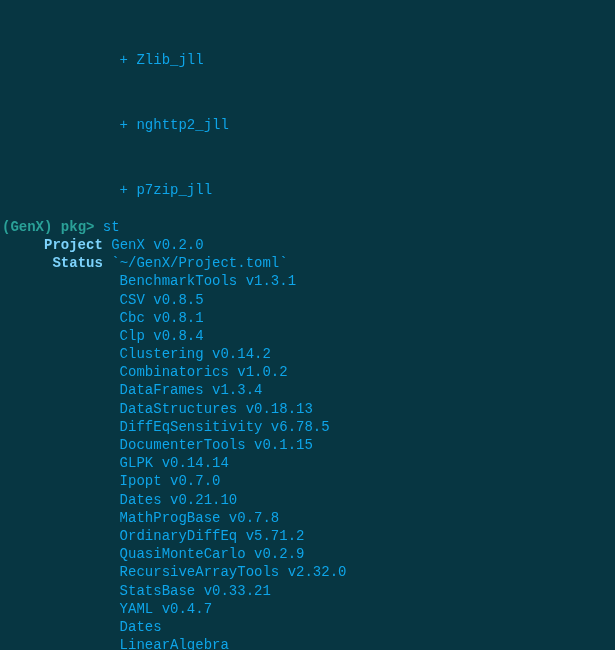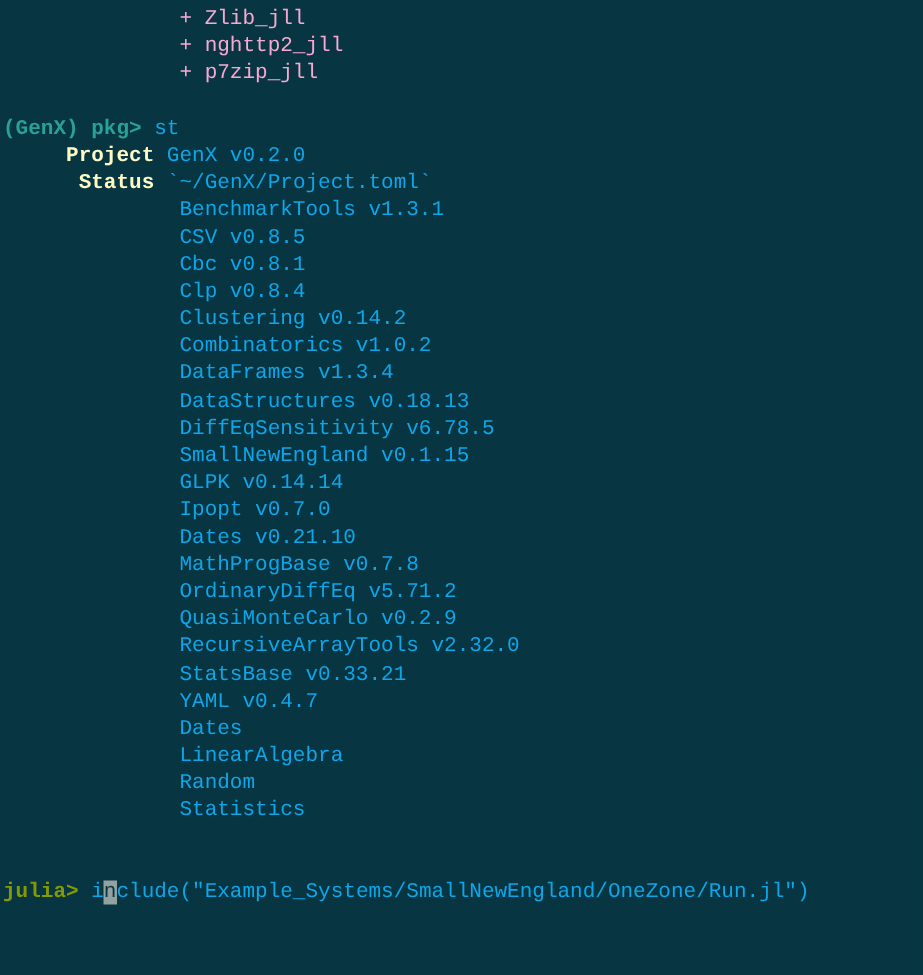--- a/index.html
+++ b/index.html
@@ -15,32 +15,33 @@
       line-height: 1.3;
       padding: 4px 2px;
       width: 615px;
       height: 650px;
       overflow: hidden;
     }
     .line {
       white-space: pre;
     }
     .gray {
-      color: #f9a8d4;
+      color: #0ea5e9;
+      margin-top: 47px;
     }
     .cyan-bold {
       color: #2aa198;
       font-weight: bold;
     }
     .green-bold {
       color: #859900;
       font-weight: bold;
     }
     .green-label {
-      color: #fef9c3;
+      color: #7dd3fc;
       font-weight: bold;
       margin-top: 47px;
     }
     .normal {
       color: #0ea5e9;
     }
     .cursor {
       background-color: #93a1a1;
       color: #073642;
     }
@@ -65,21 +66,21 @@
   <div id="package-list">
       <div class="line normal">              BenchmarkTools v1.3.1</div>
       <div class="line normal">              CSV v0.8.5</div>
       <div class="line normal">              Cbc v0.8.1</div>
       <div class="line normal">              Clp v0.8.4</div>
       <div class="line normal">              Clustering v0.14.2</div>
       <div class="line normal">              Combinatorics v1.0.2</div>
       <div class="line normal">              DataFrames v1.3.4</div>
       <div class="line normal">              DataStructures v0.18.13</div>
       <div class="line normal">              DiffEqSensitivity v6.78.5</div>
-      <div class="line normal">              SmallNewEngland v0.1.15</div>
+      <div class="line normal">              DocumenterTools v0.1.15</div>
       <div class="line normal">              GLPK v0.14.14</div>
       <div class="line normal">              Ipopt v0.7.0</div>
       <div class="line normal">              Dates v0.21.10</div>
       <div class="line normal">              MathProgBase v0.7.8</div>
       <div class="line normal">              OrdinaryDiffEq v5.71.2</div>
       <div class="line normal">              QuasiMonteCarlo v0.2.9</div>
       <div class="line normal">              RecursiveArrayTools v2.32.0</div>
       <div class="line normal">              StatsBase v0.33.21</div>
       <div class="line normal">              YAML v0.4.7</div>
       <div class="line normal">              Dates</div>

